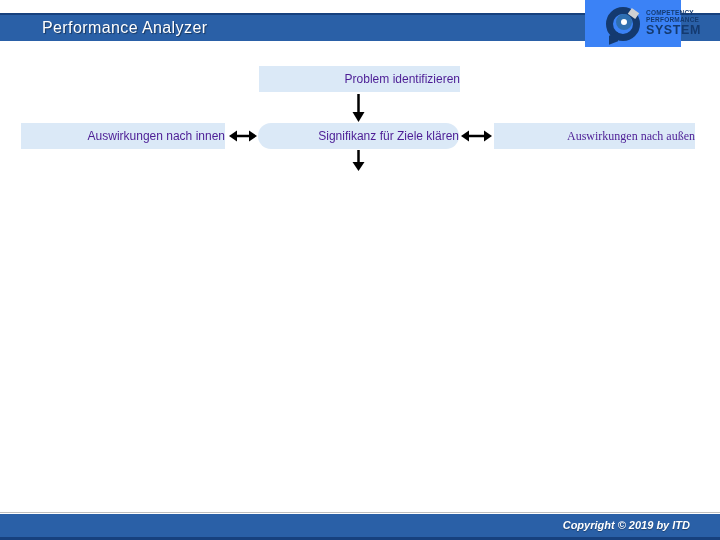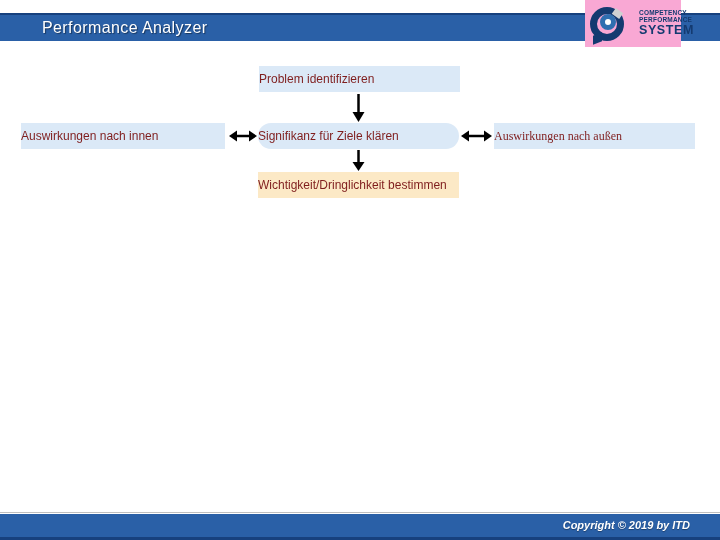--- a/index.html
+++ b/index.html
@@ -14,44 +14,44 @@
     border-top:2px solid var(--bar-dark,#17417e);box-sizing:border-box;
   }
   .header-title{
     position:absolute;left:42px;top:0;height:26px;line-height:25px;
     color:#ffffff;font-size:16px;letter-spacing:.4px;
     text-shadow:1px 1px 1px rgba(0,0,0,.45);white-space:nowrap;
   }
   
   .logo-box{
     position:absolute;left:585px;top:0;width:96px;height:47px;
-    background:#f9a8d4;display:flex;align-items:center;gap:12px;
-    padding-left:4px;box-sizing:border-box;z-index:5;
+    background:#3b82f6;display:flex;align-items:center;gap:3px;
+    padding-left:20px;box-sizing:border-box;z-index:5;
   }
   .pmark{position:relative;width:38px;height:40px;flex:0 0 auto;}
   .pmark-outer{
     position:absolute;left:1px;top:3px;width:34px;height:34px;border-radius:50%;
     border:7px solid var(--logo-navy,#143a70);box-sizing:border-box;
   }
   .pmark-gap{position:absolute;left:24px;top:6px;width:9px;height:7px;background:#cfd0d2;transform:rotate(35deg);}
   .pmark-inner{
     position:absolute;left:11px;top:10px;width:16px;height:16px;border-radius:50%;
     border:5px solid var(--logo-blue,#2f6fb0);box-sizing:border-box;background:#fff;
   }
   .pmark-tail{
     position:absolute;left:4px;top:30px;width:9px;height:9px;
     background:var(--logo-navy,#143a70);transform:skewY(-20deg);
   }
   .logo-text{display:flex;flex-direction:column;line-height:1;color:var(--logo-navy,#143a70);}
   .logo-line-sm{font-size:6.5px;font-weight:bold;letter-spacing:.2px;}
   .logo-line-lg{font-size:12.5px;font-weight:bold;letter-spacing:.6px;margin-top:1px;}
   
   .dbox{
-    position:absolute;height:26px;line-height:26px;text-align:left;
-    font-size:12px;color:#7f1d1d;background:var(--box-blue,#dbe9f7);
+    position:absolute;height:26px;line-height:26px;text-align:right;
+    font-size:12px;color:#4c1d95;background:var(--box-blue,#dbe9f7);
     white-space:nowrap;overflow:hidden;
   }
   .dbox.top   {left:259px;top:66px; width:201px;}
   .dbox.left  {left:21px; top:123px;width:204px;}
   .dbox.center{left:258px;top:123px;width:201px;border-radius:13px;}
   .dbox.right {left:494px;top:123px;width:201px;font-family:Liberation Serif, serif;}
   .dbox.bottom{left:258px;top:172px;width:201px;background:var(--box-orange,#fce9c6);}
   .arrow{position:absolute;}
   .arrow svg{display:block;}
   
@@ -87,21 +87,20 @@
       <span class="logo-line-sm">COMPETENCY</span>
       <span class="logo-line-sm">PERFORMANCE</span>
       <span class="logo-line-lg">SYSTEM</span>
     </span>
   </div>
 
   <div class="dbox top">Problem identifizieren</div>
   <div class="dbox left">Auswirkungen nach innen</div>
   <div class="dbox center">Signifikanz für Ziele klären</div>
   <div class="dbox right">Auswirkungen nach außen</div>
-  <div class="dbox bottom">Wichtigkeit/Dringlichkeit bestimmen</div>
 
   <div class="arrow" style="left:352px;top:94px;">
     <svg width="13" height="28" viewBox="0 0 13 28">
       <line x1="6.5" y1="0" x2="6.5" y2="19" stroke="#000" stroke-width="2.5"></line>
       <polygon points="0.5,18 12.5,18 6.5,28" fill="#000"></polygon>
     </svg>
   </div>
   <div class="arrow" style="left:352px;top:150px;">
     <svg width="13" height="21" viewBox="0 0 13 21">
       <line x1="6.5" y1="0" x2="6.5" y2="13" stroke="#000" stroke-width="2.5"></line>

